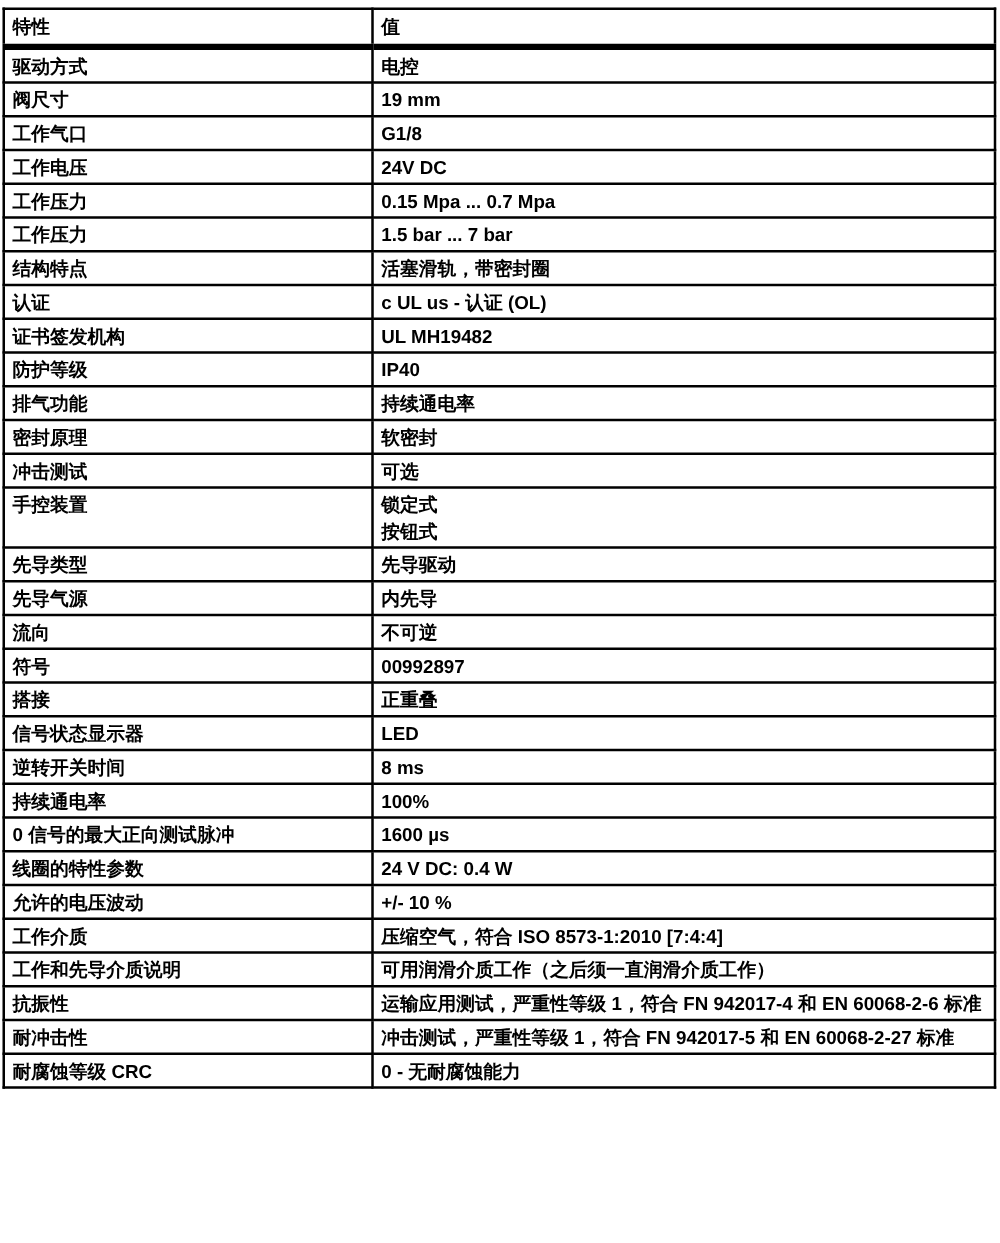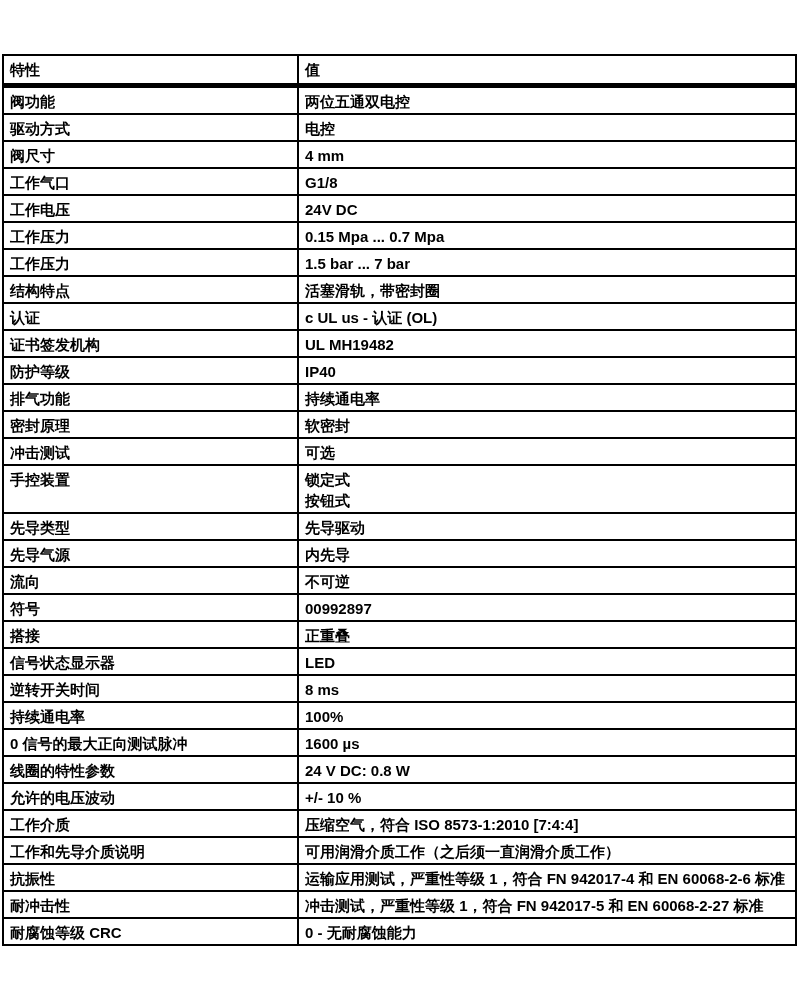--- a/index.html
+++ b/index.html
@@ -9,21 +9,20 @@
     height: 994px;
     background: #ffffff;
     padding: 6px 3px 0 2px;
     font-family: "Liberation Sans", "DejaVu Sans", sans-serif;
   }
   table.spec {
     border-collapse: collapse;
     table-layout: fixed;
     width: 795px;
     color: #000000;
-    margin-top: 48px;
   }
   col.c1 { width: 295px; }
   th, td {
     border: 2px solid #000000;
     font-family: "Liberation Sans", "DejaVu Sans", sans-serif;
     font-size: 15px;
     font-weight: bold;
     text-align: left;
     vertical-align: top;
     padding: 3px 6px 1px 6px;
@@ -47,30 +46,26 @@
       <col class="c2">
     </colgroup>
     <thead>
       <tr>
         <th>特性</th>
         <th>值</th>
       </tr>
     </thead>
     <tbody>
         <tr>
-          <td>阀功能</td>
-          <td>两位五通双电控</td>
-        </tr>
-        <tr>
           <td>驱动方式</td>
           <td>电控</td>
         </tr>
         <tr>
           <td>阀尺寸</td>
-          <td>4 mm</td>
+          <td>19 mm</td>
         </tr>
         <tr>
           <td>工作气口</td>
           <td>G1/8</td>
         </tr>
         <tr>
           <td>工作电压</td>
           <td>24V DC</td>
         </tr>
         <tr>
@@ -145,21 +140,21 @@
         <tr>
           <td>持续通电率</td>
           <td>100%</td>
         </tr>
         <tr>
           <td>0 信号的最大正向测试脉冲</td>
           <td>1600 µs</td>
         </tr>
         <tr>
           <td>线圈的特性参数</td>
-          <td>24 V DC: 0.8 W</td>
+          <td>24 V DC: 0.4 W</td>
         </tr>
         <tr>
           <td>允许的电压波动</td>
           <td>+/- 10 %</td>
         </tr>
         <tr>
           <td>工作介质</td>
           <td>压缩空气，符合 ISO 8573-1:2010 [7:4:4]</td>
         </tr>
         <tr>

